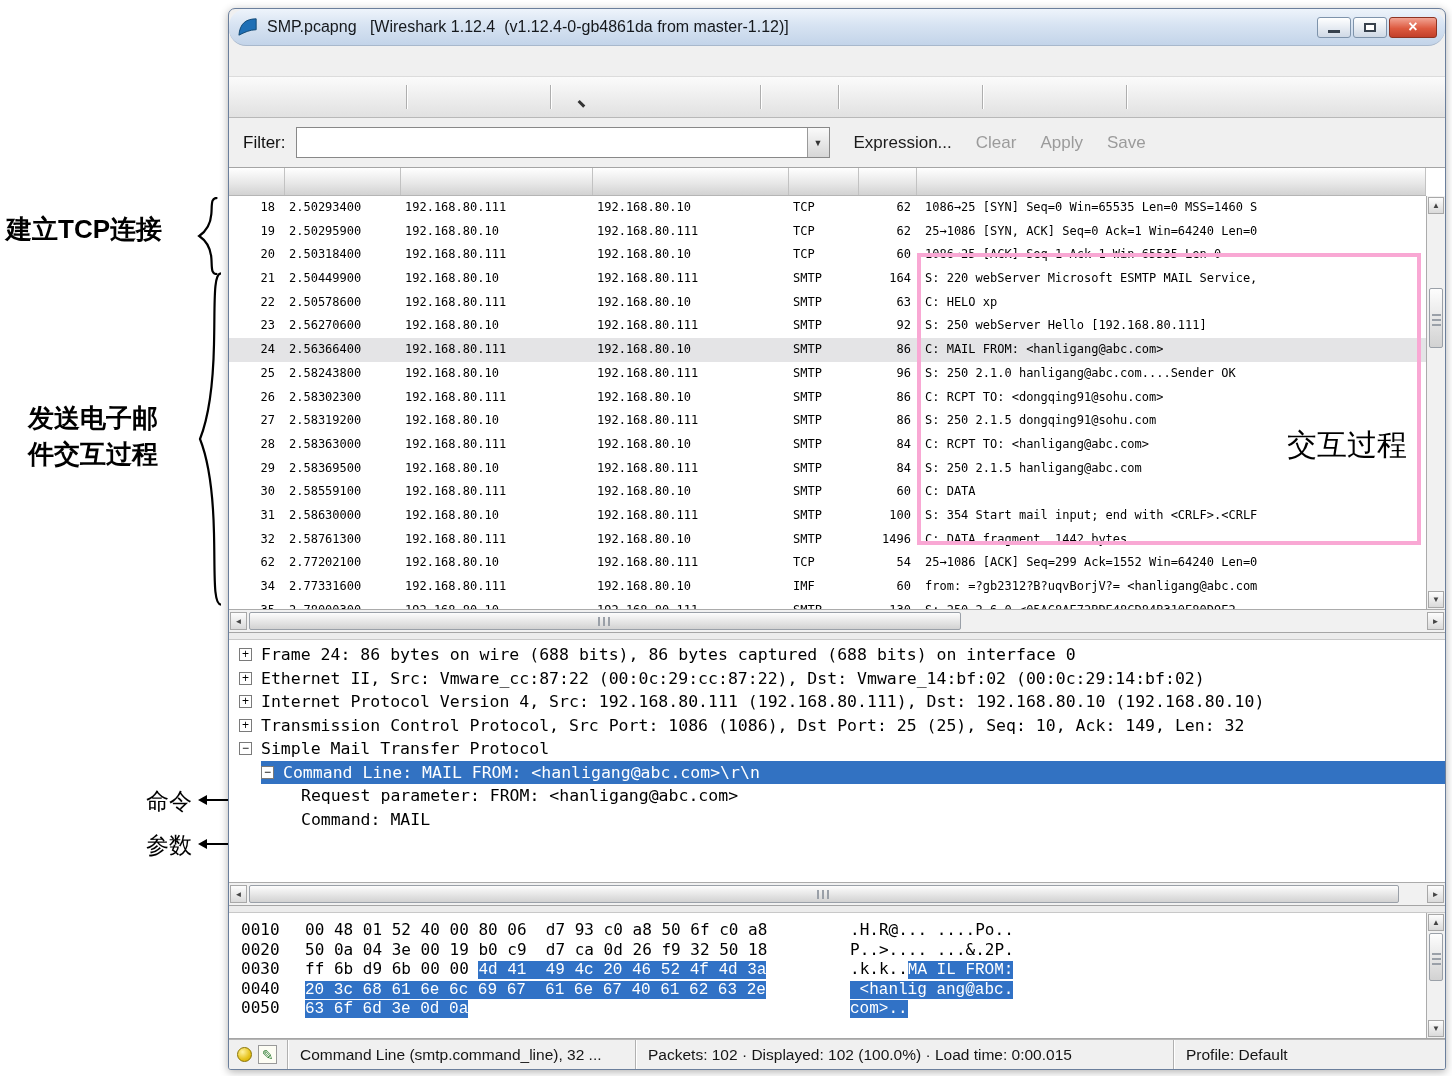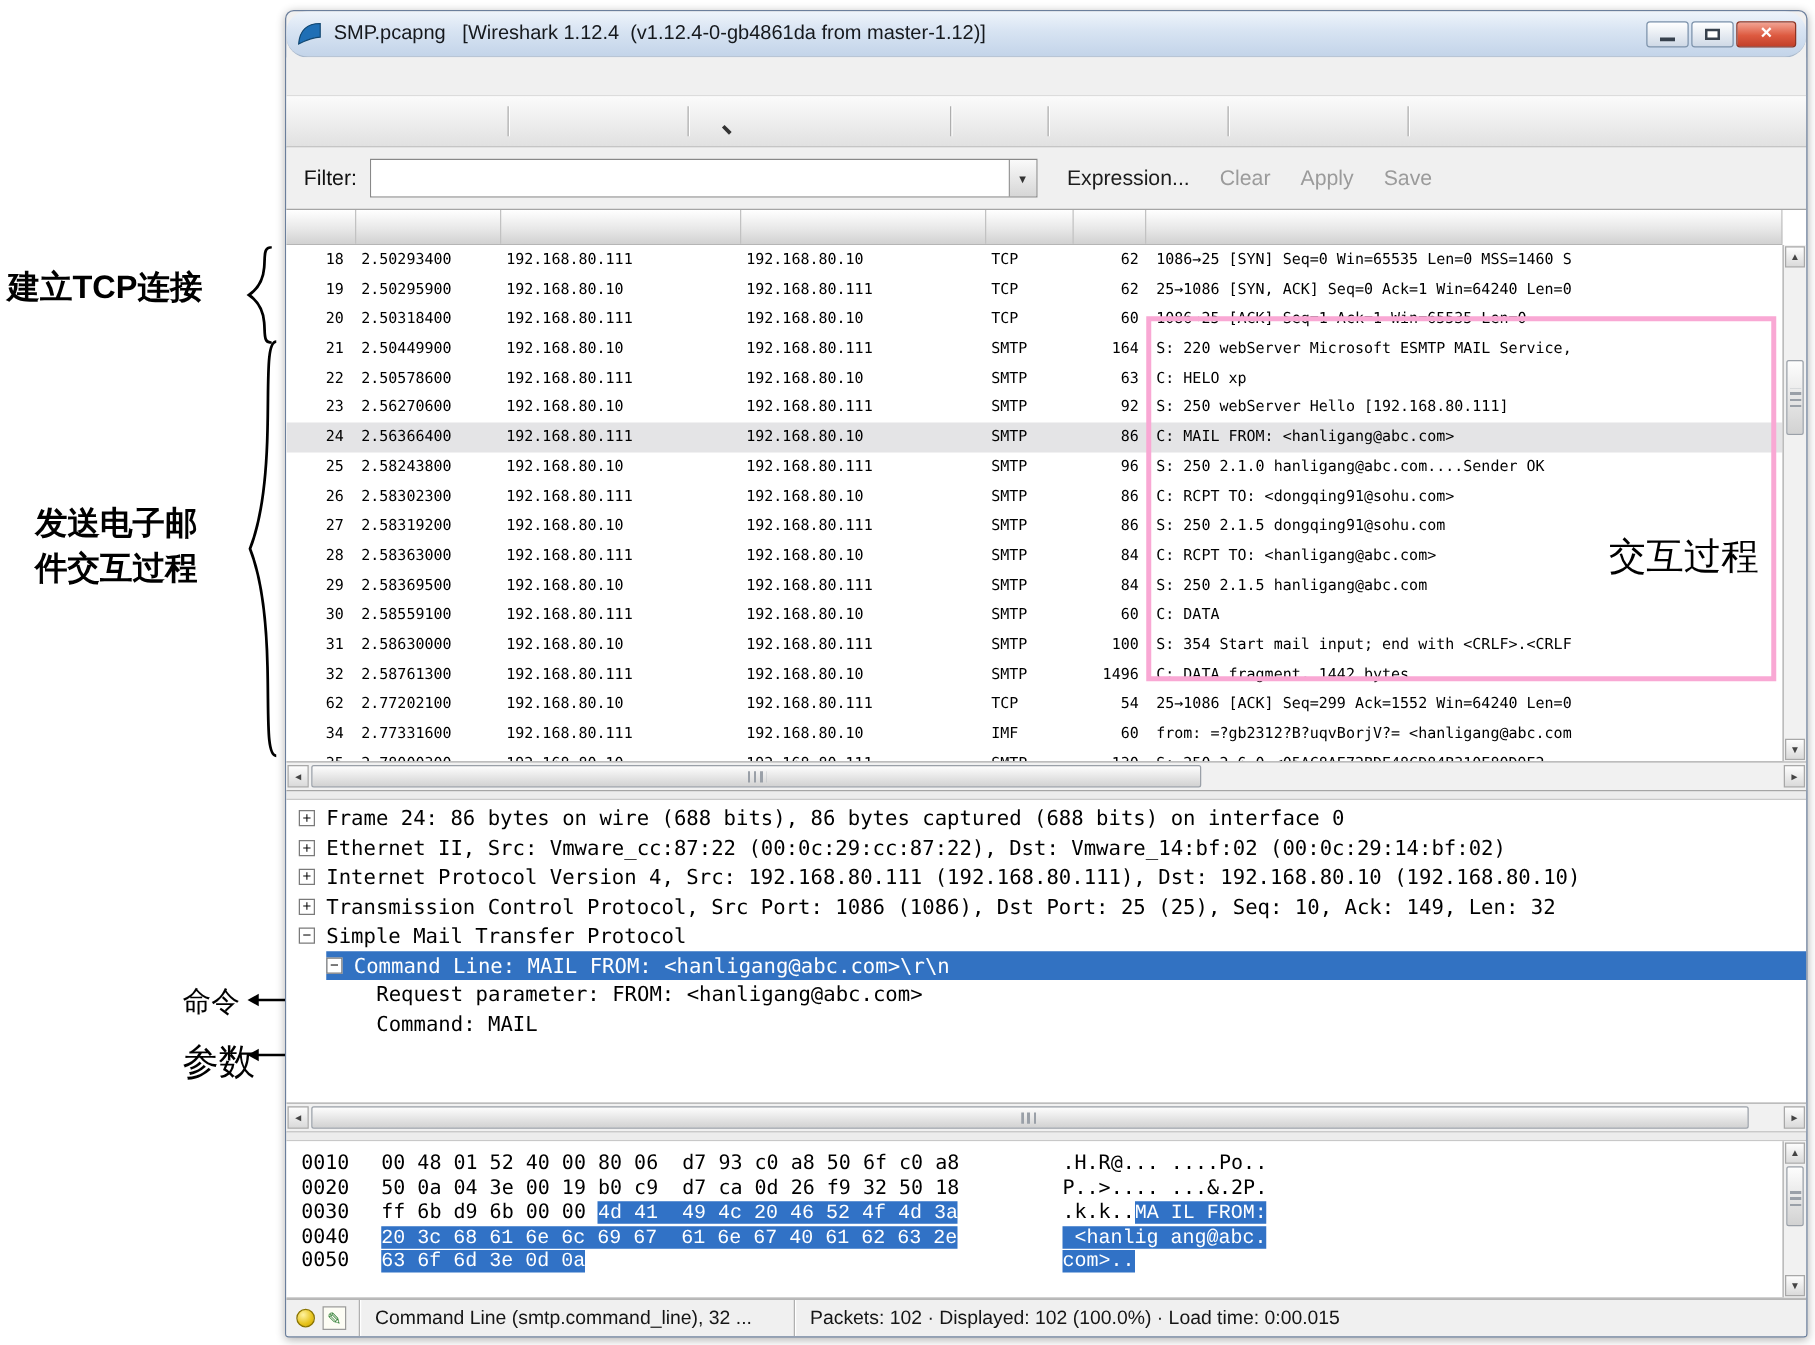--- a/index.html
+++ b/index.html
@@ -130,21 +130,21 @@
             height:100%; display:flex; align-items:center; white-space:pre; overflow:hidden; }
   .sec-field { flex:0 0 348px; }
   .sec-packets { flex:1 1 auto; }
   .sec-profile { flex:0 0 272px; }
 
   
   .anno { position:absolute; color:#000; }
   .anno-tcp { left:6px; top:212px; font-size:26px; font-weight:bold; }
   .anno-mail { left:28px; top:400px; font-size:26px; font-weight:bold; line-height:36px; text-align:center; }
   .anno-cmd { left:146px; top:786px; font-size:23px; }
-  .anno-par { left:146px; top:830px; font-size:29px; }
+  .anno-par { left:146px; top:830px; font-size:23px; }
   .brace { position:absolute; }
   .ann-arrow { position:absolute; height:2px; background:#000; }
   .ann-arrow::before { content:""; position:absolute; left:-8px; top:-4px; width:0; height:0;
       border-top:5px solid transparent; border-bottom:5px solid transparent; border-right:9px solid #000; }
 </style>
 </head>
 <body>
 
 <div class="stage" data-name="screenshot-stage">
 
@@ -537,16 +537,17 @@
       </div>
     </div>
 
     <div class="statusbar" data-name="status-bar">
       <span class="sb-icons">
         <span class="dot" data-name="expert-info-icon"></span>
         <span class="pencil" data-name="capture-file-properties-icon">✎</span>
       </span>
       <span class="sb-sec sec-field" data-name="status-field-info">Command Line (smtp.command_line), 32 ...</span>
       <span class="sb-sec sec-packets" data-name="status-packet-counts">Packets: 102 · Displayed: 102 (100.0%) · Load time: 0:00.015</span>
+      <span class="sb-sec sec-profile" data-name="status-profile">Profile: Default</span>
     </div>
 
   </div>
 </div>
 
 </body></html>

